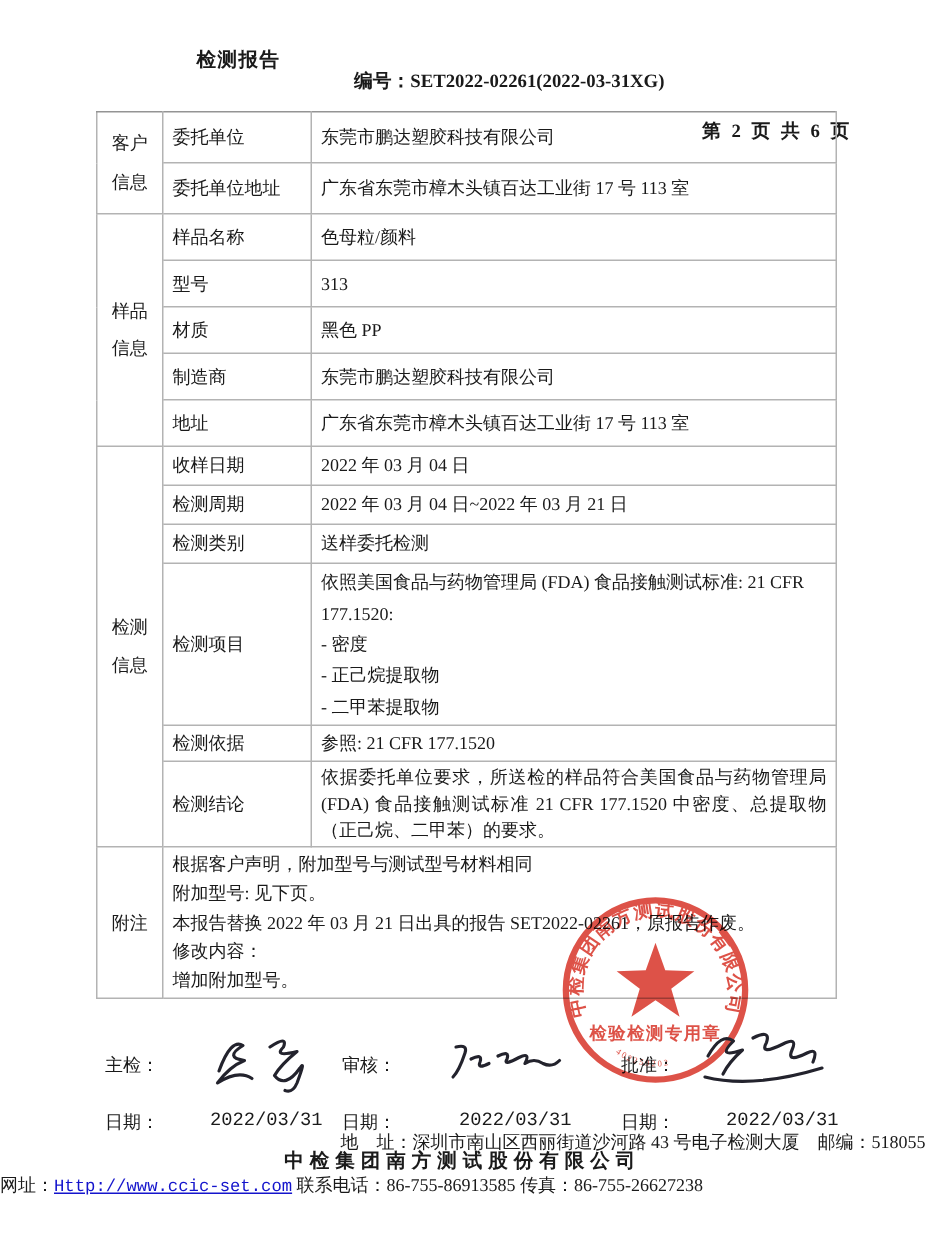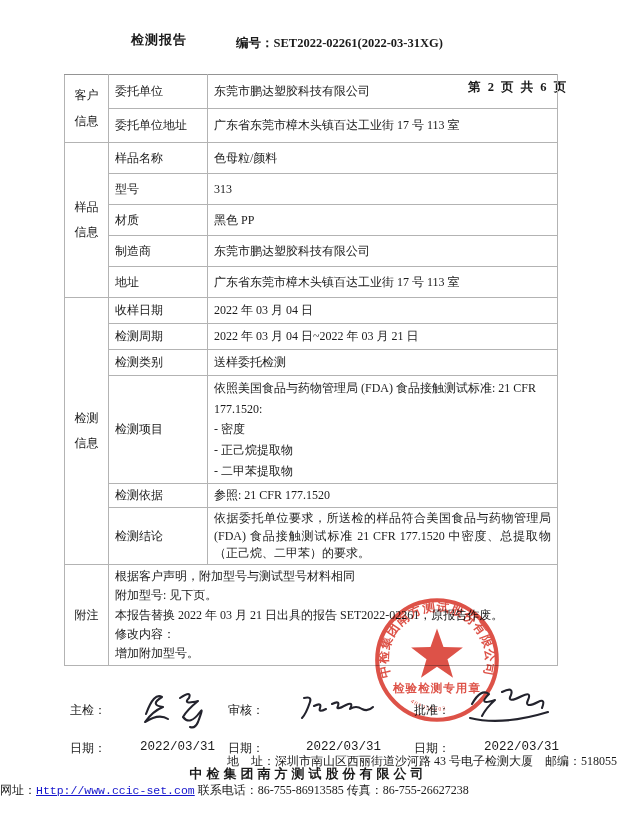--- a/index.html
+++ b/index.html
@@ -3,21 +3,21 @@
 <meta charset="utf-8">
 <style>
   * { margin:0; padding:0; box-sizing:border-box; }
   html,body { background:#ffffff; }
   body { font-family:"Liberation Serif","DejaVu Serif",serif; color:#1a1a1a; }
   .page { position:relative; width:617px; height:840px; background:#ffffff; overflow:hidden; }
 
   
   .hdr-logo { position:absolute; left:62px; top:14px; width:58px; height:48px; }
   .hdr-title { position:absolute; left:131px; top:31px; font-size:13px; font-weight:bold; letter-spacing:1px; }
-  .hdr-no { position:absolute; left:236px; top:35px; font-size:12.5px; font-weight:bold; }
+  .hdr-no { position:absolute; left:236px; top:46px; font-size:12.5px; font-weight:bold; }
   .hdr-page { position:absolute; left:468px; top:31px; font-size:12.5px; font-weight:bold; letter-spacing:2px;margin-top:48px; }
 
   
   table.report { position:absolute; left:64px; top:74px; width:494px; border-collapse:collapse; table-layout:fixed; }
   table.report td { border:1px solid #b3b3b3; font-size:12px; padding:2px 6px; vertical-align:middle; }
   table.report { border:1.5px solid #999; }
   tr.sec td { border-top:1.6px solid #949494;margin-top:32px; }
   td.sec-label { width:44px; text-align:center; white-space:pre-line; line-height:2.1; padding:2px 4px; }
   td.field { width:99px; padding-left:9px; }
   td.value { padding-left:12px; }

